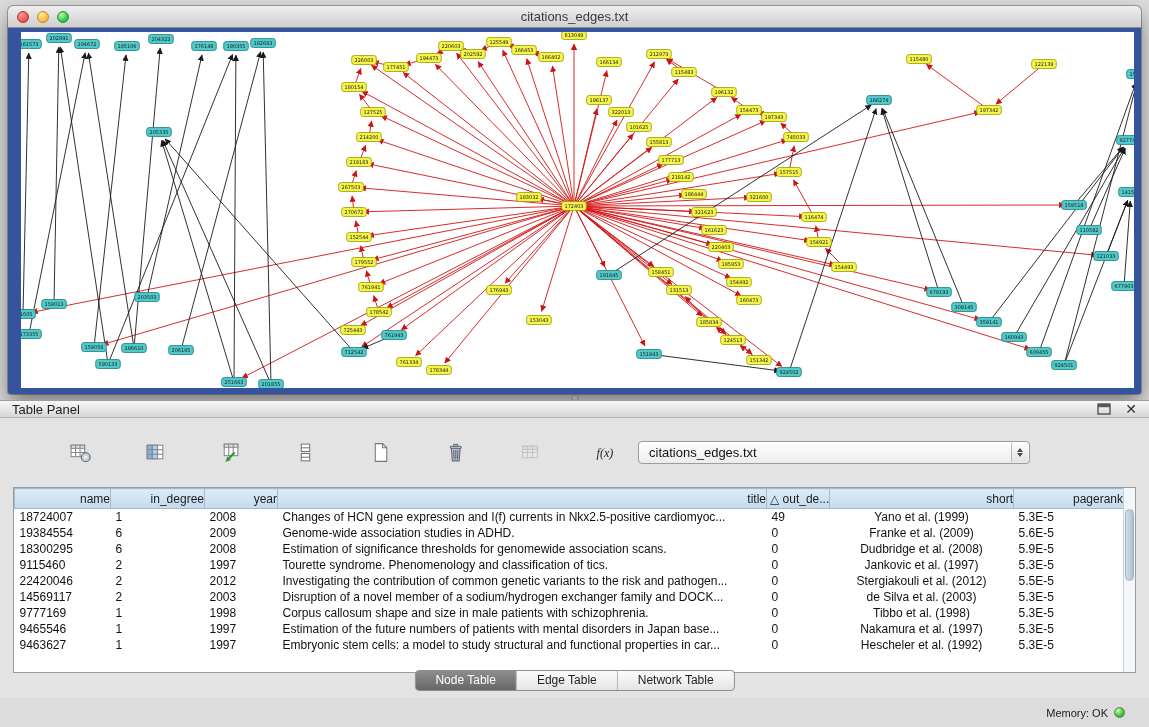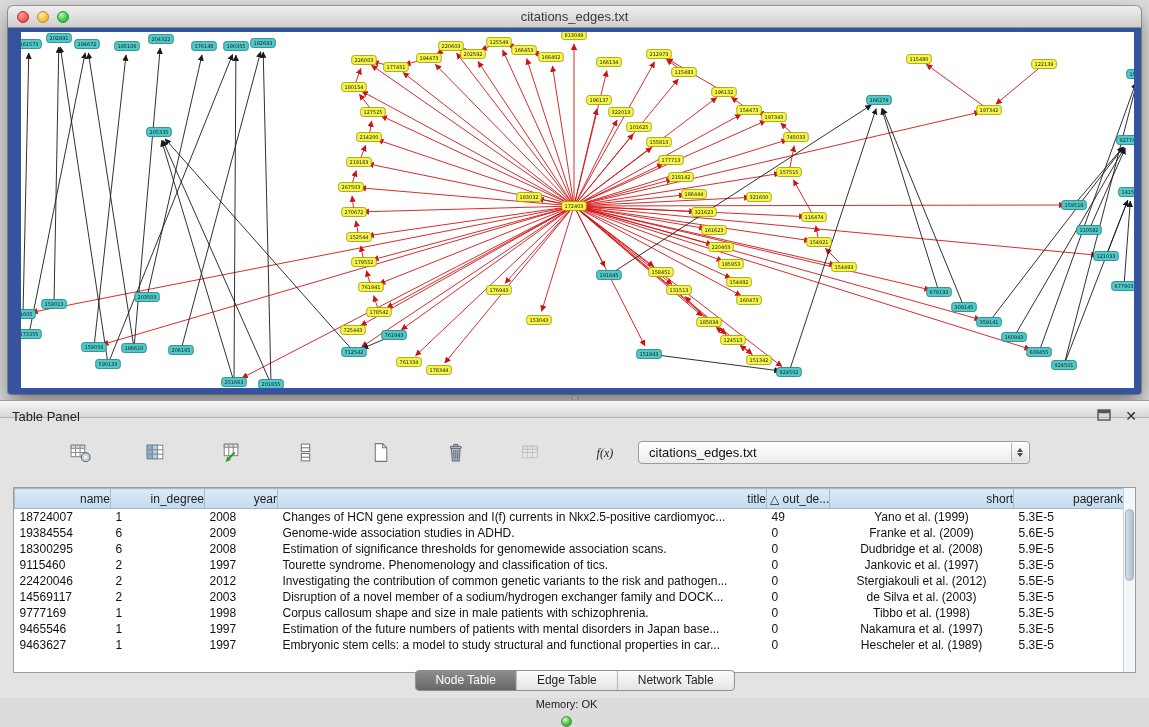--- a/index.html
+++ b/index.html
@@ -20,21 +20,21 @@
   .net-body{position:absolute;top:23px;left:0;right:0;bottom:0;padding:3px 7px 6px 13px;}
   .canvas-holder{width:100%;height:100%;background:#fff;overflow:hidden;}
   svg.net{width:100%;height:100%;display:block;font-family:"DejaVu Sans",sans-serif;}
 
   
   .splitter{position:absolute;top:395px;left:571px;width:8px;height:6px;border-radius:3px;background:#9a9a9a;border:1px solid #7d7d7d;}
 
   
   .table-panel{position:absolute;left:0;top:400px;width:1149px;height:298px;background:#e3e3e3;border-top:1px solid #9c9c9c;}
   .panel-header{height:15px;background:linear-gradient(#f8f8f8,#d6d6d6);border-bottom:1px solid #b3b3b3;
-    display:flex;align-items:flex-start;padding:8px 12px;font-size:13px;color:#222;}
+    display:flex;align-items:center;padding:8px 12px;font-size:13px;color:#222;}
   .panel-header .spacer{flex:1;}
   .float-ic{display:inline-flex;align-items:center;margin-right:14px;}
   .close-ic{font-size:14px;font-weight:bold;color:#2e2e2e;line-height:14px;}
 
   .toolbar{display:flex;align-items:center;margin:20px 0 0 24px;height:28px;}
   .tool-btn{width:28px;height:26px;border:none;background:transparent;margin-right:3px;padding:1px;margin-left:44px;}
   .tool-btn svg{width:23px;height:23px;display:block;}
   .combo{margin-left:14px;width:392px;height:23px;border:1px solid #9c9c9c;border-radius:4px;
     background:linear-gradient(#ffffff,#ececec);display:flex;align-items:center;font-size:13px;
     position:relative;padding-left:10px;color:#111;box-shadow:inset 0 1px 1px rgba(255,255,255,.8);}
@@ -58,21 +58,21 @@
   .vthumb{position:absolute;left:1px;top:21px;width:9px;height:72px;border-radius:5px;
     background:linear-gradient(90deg,#d4dfe9,#aebfcd);border:1px solid #9fb2c2;}
 
   .tabs{position:absolute;left:50%;bottom:7px;transform:translateX(-50%);display:flex;
     border:1px solid #8f8f8f;border-radius:4px;overflow:hidden;background:linear-gradient(#fcfcfc,#e4e4e4);}
   .seg{padding:2px 20px;font-size:12px;color:#222;border-left:1px solid #b5b5b5;line-height:15px;}
   .seg:first-child{border-left:none;}
   .seg.sel{background:linear-gradient(#8d8d8d,#676767);color:#fff;}
 
   .statusbar{position:absolute;left:0;top:698px;width:1149px;height:29px;display:flex;align-items:center;
-    justify-content:flex-end;padding-right:16px;gap:6px;font-size:11px;color:#222;background:#dcdcdc;flex-direction:column;}
+    justify-content:flex-end;padding-right:24px;gap:6px;font-size:11px;color:#222;background:#dcdcdc;}
   .mem-dot{width:11px;height:11px;border-radius:50%;border:1px solid #4d864d;
     background:radial-gradient(circle at 35% 30%,#d6f8cc,#49c43f 55%,#1e9a1e);}
 </style>
 </head>
 <body>
 
 <div class="net-window">
   <div class="titlebar">
     <span class="traffic">
       <span class="tl red"></span>
@@ -799,21 +799,21 @@
             <td class="col-out_degree">0</td>
             <td class="col-short center">Nakamura et al. (1997)</td>
             <td class="col-pagerank">5.3E-5</td>
           </tr>
           <tr>
             <td class="col-name">9463627</td>
             <td class="col-in_degree">1</td>
             <td class="col-year">1997</td>
             <td class="col-title">Embryonic stem cells: a model to study structural and functional properties in car...</td>
             <td class="col-out_degree">0</td>
-            <td class="col-short center">Hescheler et al. (1989)</td>
+            <td class="col-short center">Hescheler et al. (1992)</td>
             <td class="col-pagerank">5.3E-5</td>
           </tr>
         </tbody>
     </table>
     <div class="vscroll">
       <div class="vthumb"></div>
     </div>
   </div>
 
   <div class="tabs">

